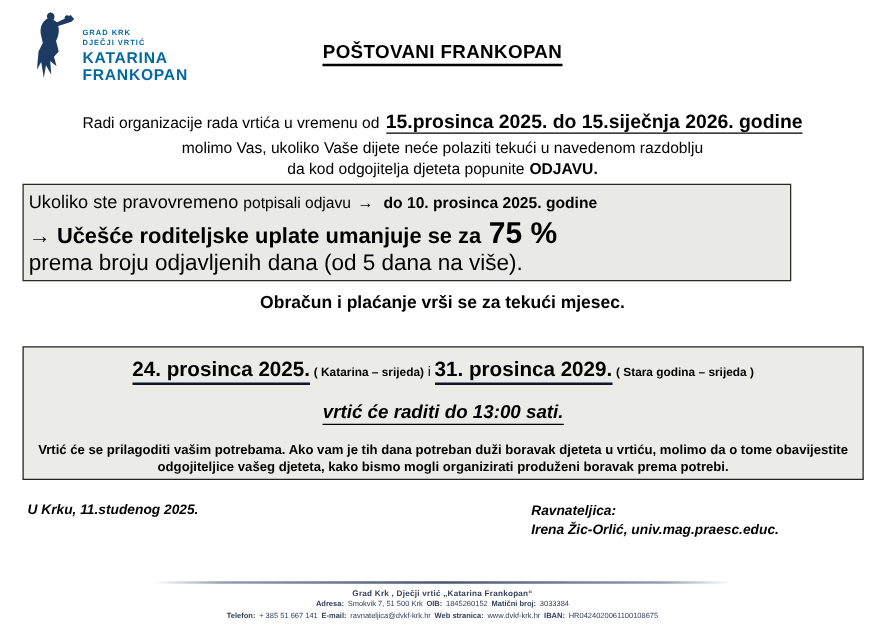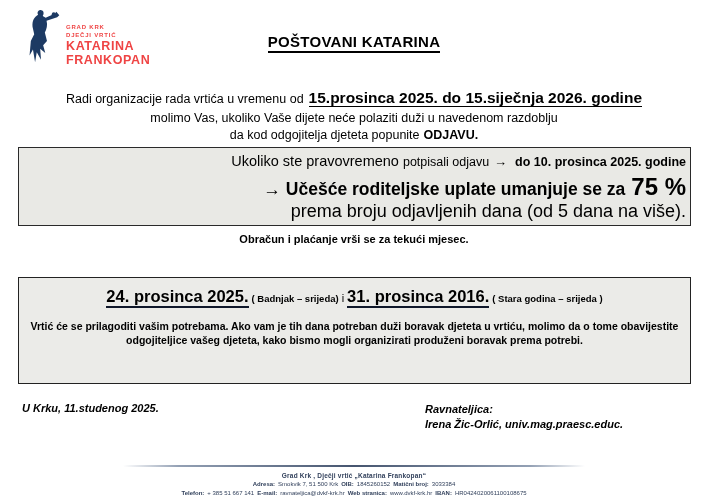--- a/index.html
+++ b/index.html
@@ -6,21 +6,21 @@
   html,body { background:#ffffff; }
   .page {
     position:relative; width:708px; height:500px; margin:0 auto;
     background:#ffffff; overflow:hidden; color:#000;
     font-family:"Liberation Sans", sans-serif;
   }
 
   
   .logo { position:absolute; top:7px; left:27px; display:flex; align-items:flex-start; gap:5px; }
   .logo-figure { width:34px; height:58px; }
-  .logo-text { margin-top:17px; color:#ef4444; line-height:1; }
+  .logo-text { margin-top:17px; color:#0369a1; line-height:1; }
   .logo-small { font-size:6px; font-weight:bold; letter-spacing:0.8px; margin-bottom:2px; }
   .logo-big { font-size:12.5px; font-weight:bold; letter-spacing:0.6px; margin-top:1px; }
 
   
   .title-wrap { position:absolute; top:33px; left:0; right:0; text-align:center; }
   .title { display:inline-block; font-size:15px; font-weight:bold; letter-spacing:0.3px;
            border-bottom:2px solid #000; padding-bottom:1px; }
 
   
   .intro { position:absolute; top:89px; left:0; right:0; text-align:center; }
@@ -28,35 +28,35 @@
   .intro-period { font-size:15.5px; font-weight:bold; border-bottom:1.8px solid #000; margin-left:5px; }
   .intro-l2 { font-size:12.5px; margin-top:4px; }
   .intro-l3 { font-size:12.5px; margin-top:3px; }
   .b { font-weight:bold; }
   .ml4 { margin-left:4px; }
   .ml5 { margin-left:5px; }
   .ml8 { margin-left:8px; }
 
   
   .box1 {
-    position:absolute; top:147px; left:18px; width:673px;
+    position:absolute; top:147px; left:18px; width:615px;
     background:#e9e9e5; border:1.4px solid #2a2a2a;
-    text-align:right; padding:4px 4px 5px;
+    text-align:left; padding:4px 4px 5px;
   }
   .b1l1 { font-size:14.5px; line-height:19px; }
   .b1l1-mid { font-size:12.5px; }
   .b1l1-arrow { font-size:13px; font-weight:bold; }
   .b1l1-strong { font-size:12.5px; font-weight:bold; }
   .b1l2 { font-size:17.5px; font-weight:bold; line-height:27px; margin-top:1px; }
   .b1l2-big { font-size:24px; margin-left:6px; }
   .b1l3 { font-size:18px; line-height:17px; }
 
   
   .billing { position:absolute; top:233px; left:0; right:0; text-align:center;
-             font-size:11px; font-weight:bold; }
+             font-size:14px; font-weight:bold; }
 
   
   .box2 {
     position:absolute; top:277px; left:18px; width:673px; height:107px;
     background:#ebebe8; border:1.6px solid #222;
     text-align:center; padding-top:9px;
   }
   .date-strong { font-size:16.5px; font-weight:bold; border-bottom:2px solid #0f172a; padding-bottom:1px; }
   .date-note { font-size:9.5px; font-weight:bold; margin-left:3px; }
   .date-conj { font-size:11px; margin:0 3px; }
@@ -93,39 +93,40 @@
     </svg>
     <div class="logo-text">
       <div class="logo-small">GRAD KRK</div>
       <div class="logo-small">DJEČJI VRTIĆ</div>
       <div class="logo-big">KATARINA</div>
       <div class="logo-big">FRANKOPAN</div>
     </div>
   </div>
 
   <div class="title-wrap">
-    <span class="title">POŠTOVANI KATARINA</span>
+    <span class="title">POŠTOVANI FRANKOPAN</span>
   </div>
 
   <div class="intro">
     <div class="intro-l1"><span>Radi organizacije rada vrtića u vremenu od</span><span class="intro-period">15.prosinca 2025. do 15.siječnja 2026. godine</span></div>
-    <div class="intro-l2">molimo Vas, ukoliko Vaše dijete neće polaziti duži u navedenom razdoblju</div>
+    <div class="intro-l2">molimo Vas, ukoliko Vaše dijete neće polaziti tekući u navedenom razdoblju</div>
     <div class="intro-l3"><span>da kod odgojitelja djeteta popunite</span><span class="b ml4">ODJAVU.</span></div>
   </div>
 
   <div class="box1">
     <div class="b1l1"><span>Ukoliko ste pravovremeno</span><span class="b1l1-mid ml4">potpisali odjavu</span><span class="b1l1-arrow ml5">→</span><span class="b1l1-strong ml8">do 10. prosinca 2025. godine</span></div>
     <div class="b1l2"><span>→</span><span class="ml5">Učešće roditeljske uplate umanjuje se za</span><span class="b1l2-big">75 %</span></div>
     <div class="b1l3">prema broju odjavljenih dana (od 5 dana na više).</div>
   </div>
 
   <div class="billing">Obračun i plaćanje vrši se za tekući mjesec.</div>
 
   <div class="box2">
-    <div><span class="date-strong">24. prosinca 2025.</span><span class="date-note">( Badnjak – srijeda)</span><span class="date-conj">i</span><span class="date-strong">31. prosinca 2016.</span><span class="date-note">( Stara godina – srijeda )</span></div>
+    <div><span class="date-strong">24. prosinca 2025.</span><span class="date-note">( Katarina – srijeda)</span><span class="date-conj">i</span><span class="date-strong">31. prosinca 2029.</span><span class="date-note">( Stara godina – srijeda )</span></div>
+    <div class="hours-line"><span class="hours">vrtić će raditi do 13:00 sati.</span></div>
     <div class="adapt-note">Vrtić će se prilagoditi vašim potrebama. Ako vam je tih dana potreban duži boravak djeteta u vrtiću, molimo da o tome obavijestite odgojiteljice vašeg djeteta, kako bismo mogli organizirati produženi boravak prema potrebi.</div>
   </div>
 
   <div class="place-date">U Krku, 11.studenog 2025.</div>
   <div class="signature">
     <div>Ravnateljica:</div>
     <div>Irena Žic-Orlić, univ.mag.praesc.educ.</div>
   </div>
 
   <div class="footer">

